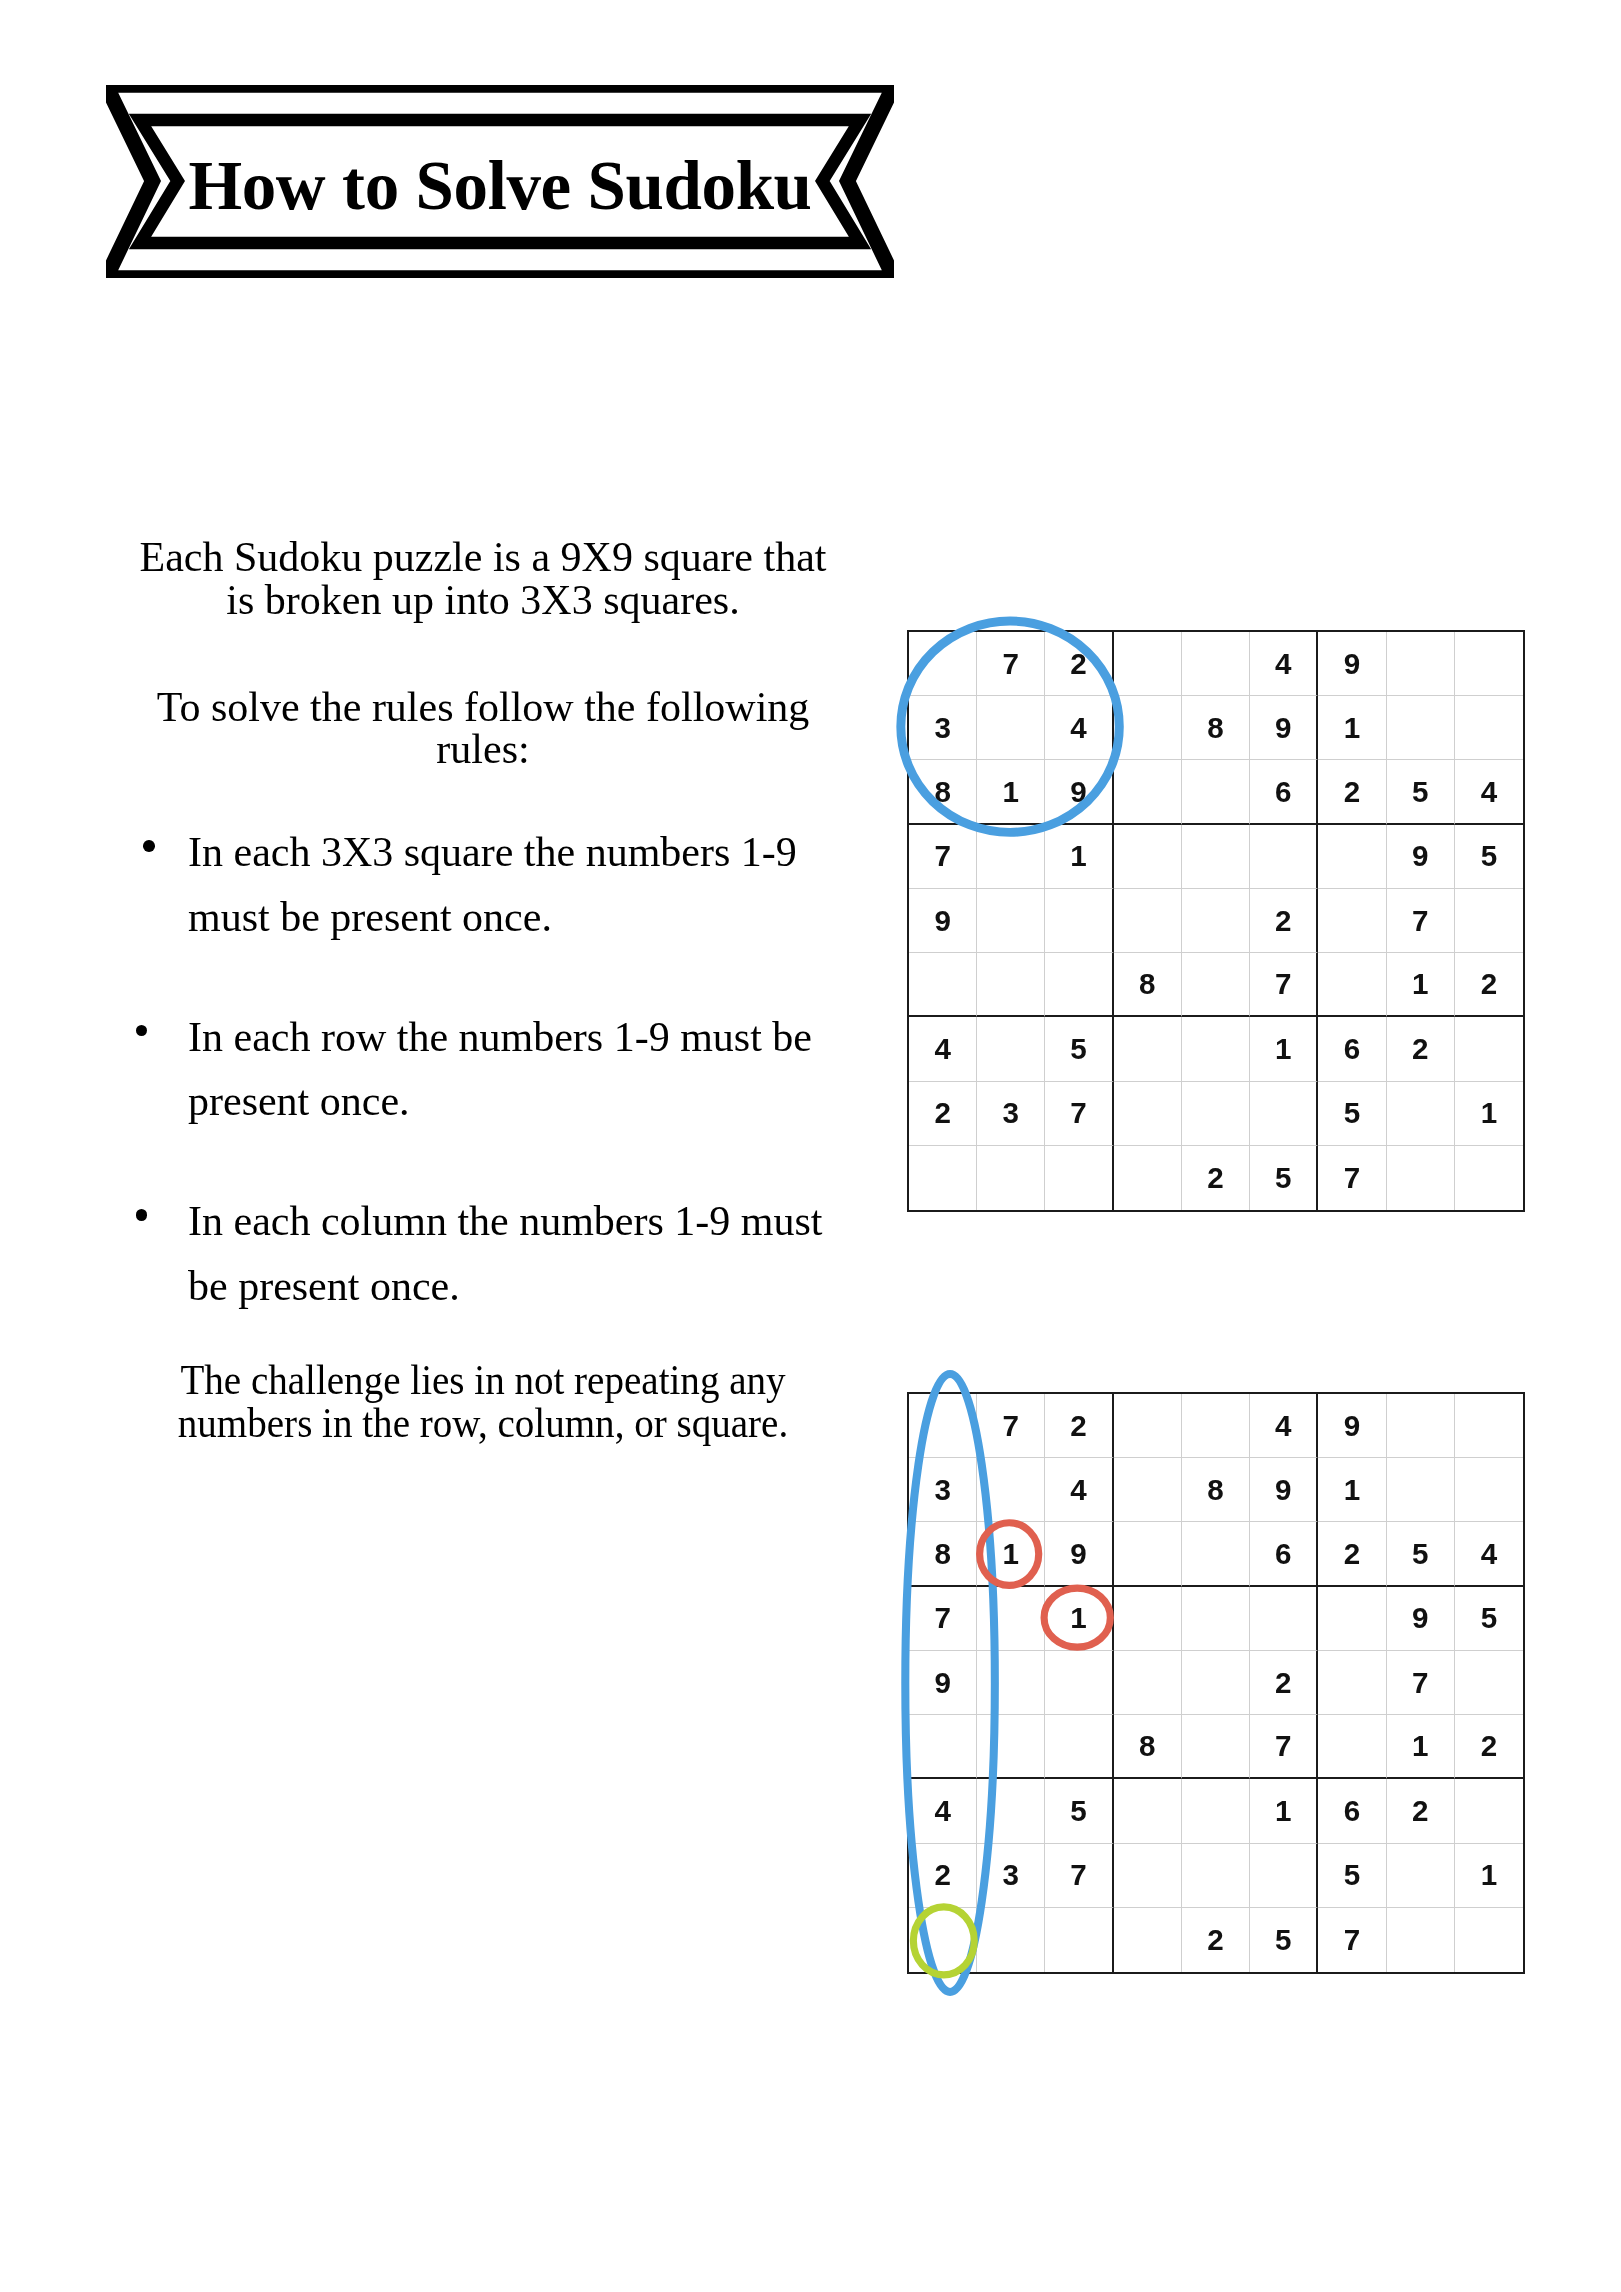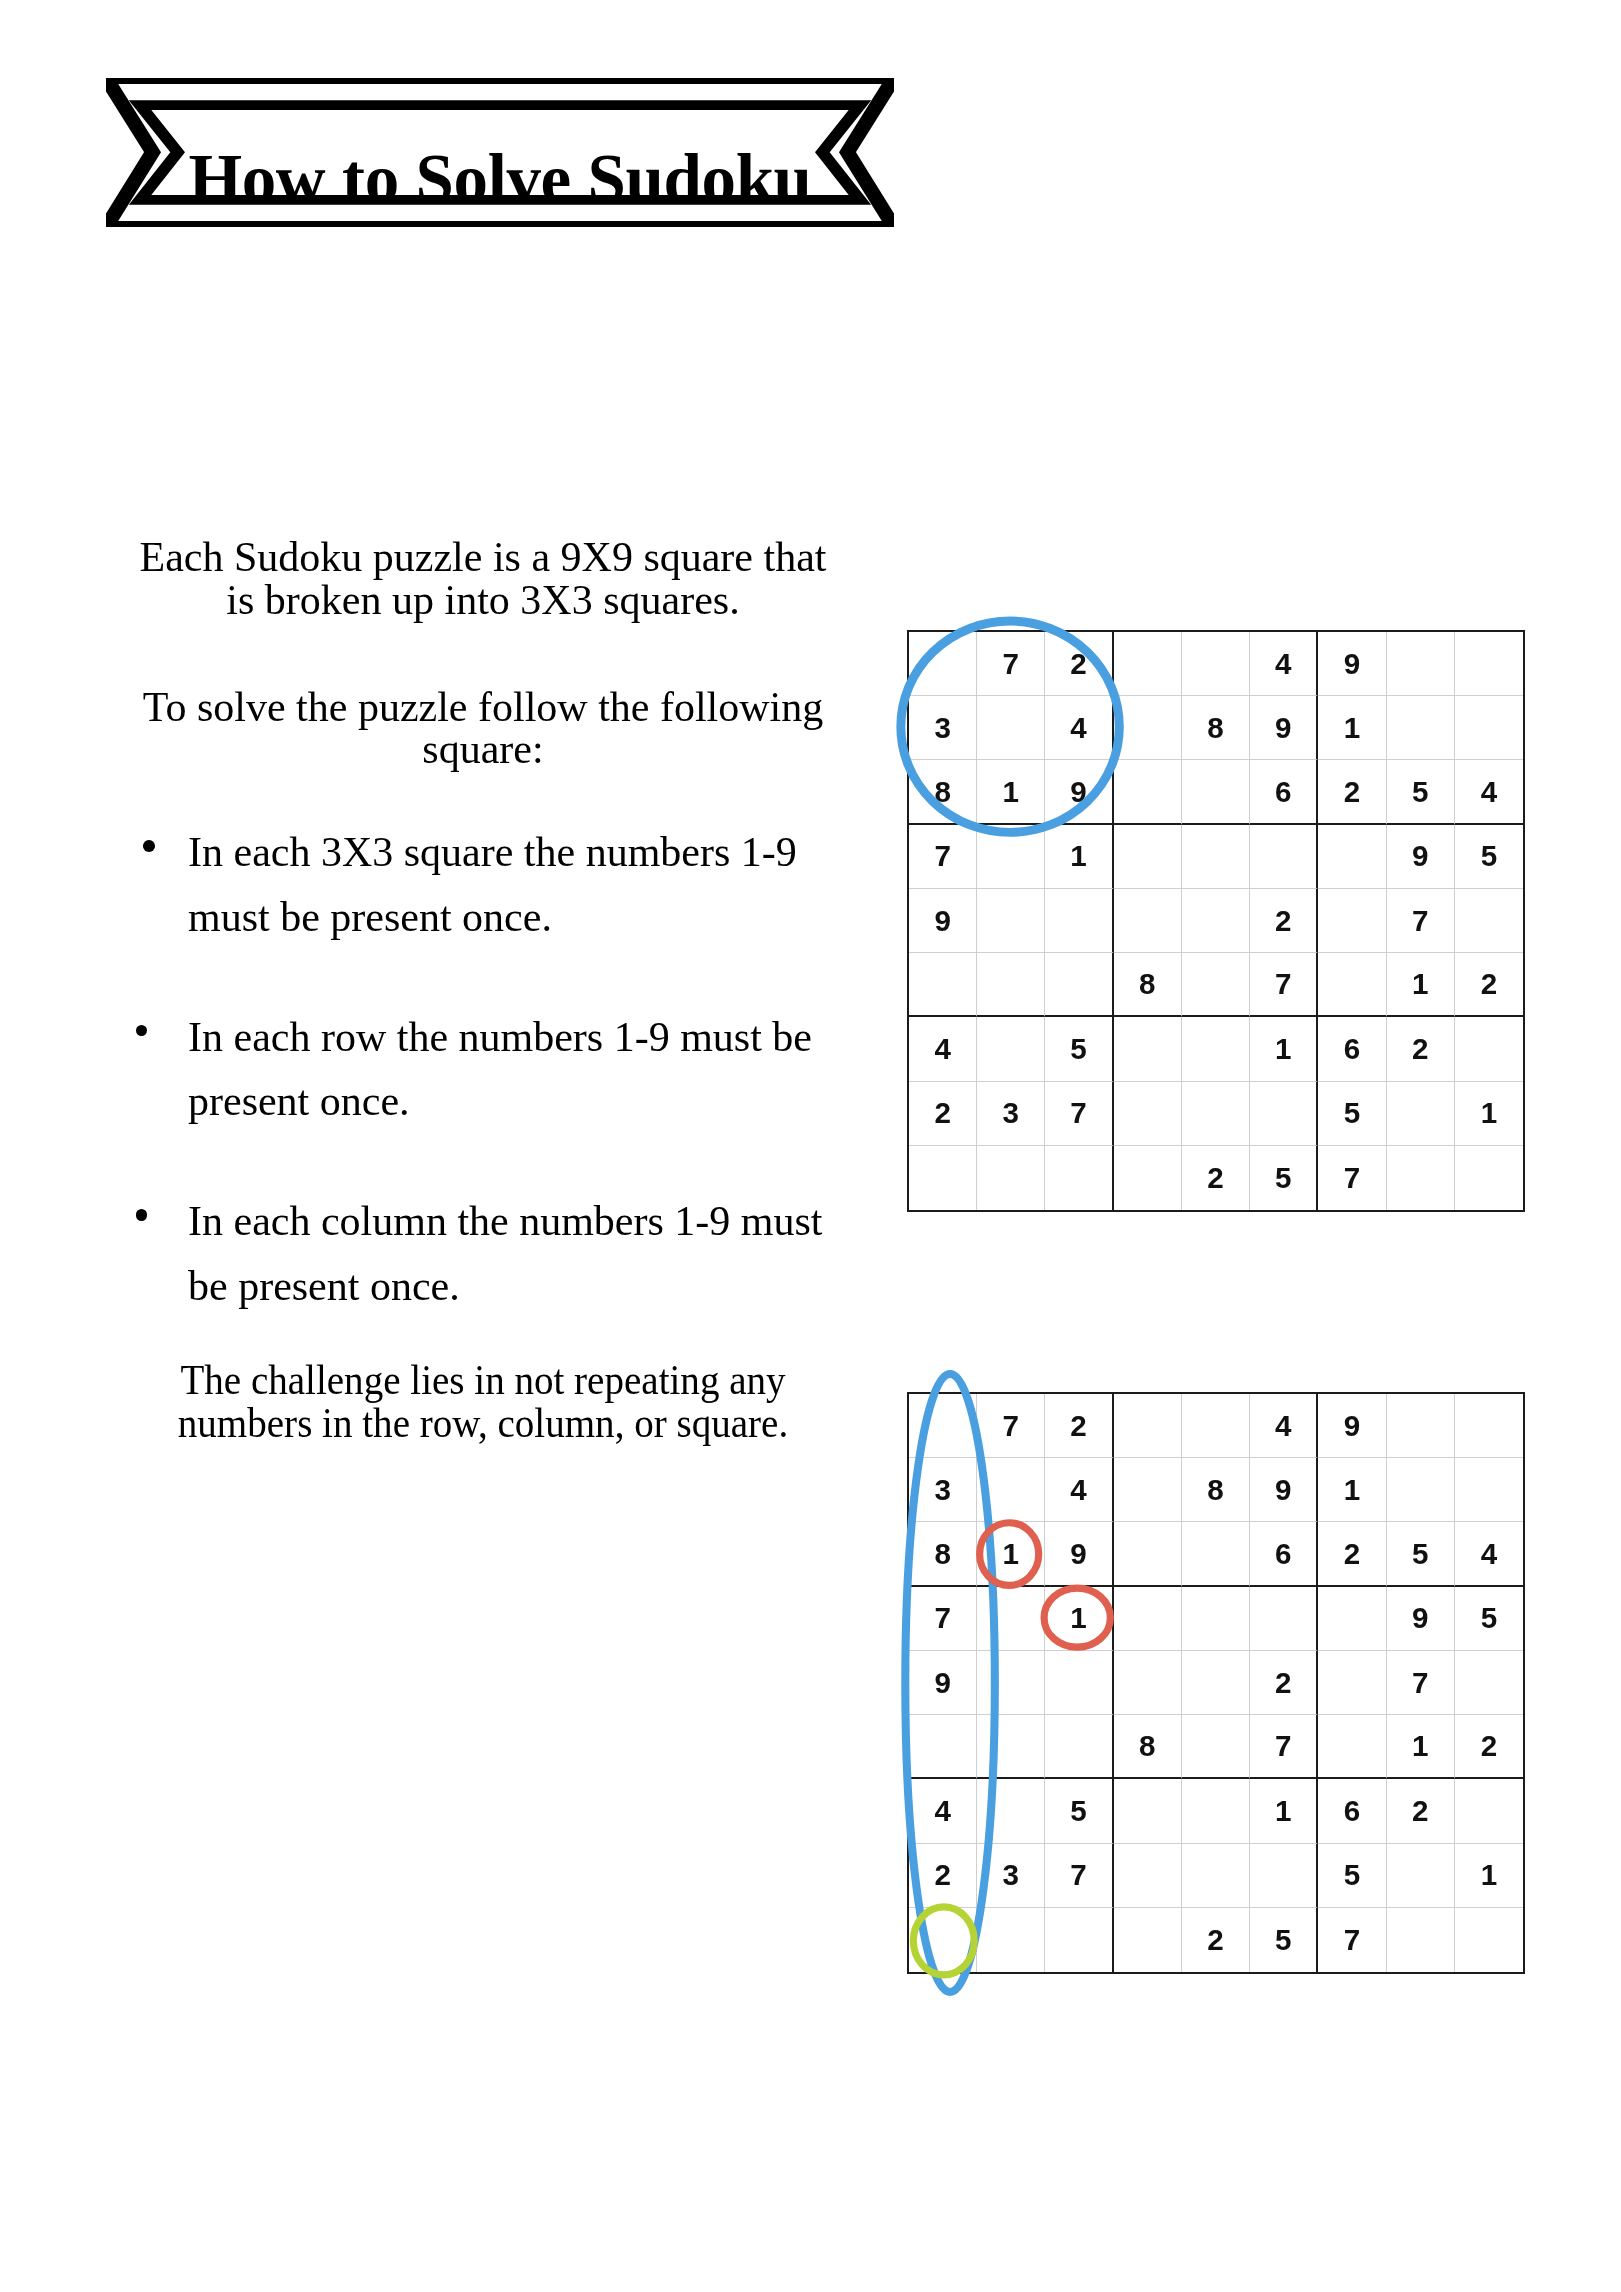--- a/index.html
+++ b/index.html
@@ -13,23 +13,23 @@
     position: relative;
     overflow: hidden;
     font-family: "Liberation Serif", "DejaVu Serif", serif;
     color: #000000;
   }
 
   
   #banner {
     position: absolute;
     left: 106px;
-    top: 78px;
+    top: 85px;
     width: 788px;
-    height: 149px;
+    height: 193px;
   }
   #banner svg { display: block; width: 100%; height: 100%; }
   #banner-title {
     position: absolute;
     left: 0; top: 0;
     width: 788px;
     height: 193px;
     display: flex;
     align-items: center;
     justify-content: center;
@@ -153,21 +153,21 @@
   </svg>
   <div id="banner-title">How to Solve Sudoku</div>
 </div>
 
 <div id="left-col">
 
   <p class="para para-intro">Each Sudoku puzzle is a 9X9 square that is broken up into 3X3 squares.</p>
 
   <div class="gap-lg"></div>
 
-  <p class="para">To solve the puzzle follow the following square:</p>
+  <p class="para">To solve the rules follow the following rules:</p>
 
   <div class="gap-md"></div>
 
   <div class="bullet-row">
     <span class="bullet-dot"></span>
     <span>In each 3X3 square the numbers 1-9 must be present once.</span>
   </div>
 
   <div class="gap-lg"></div>
 

